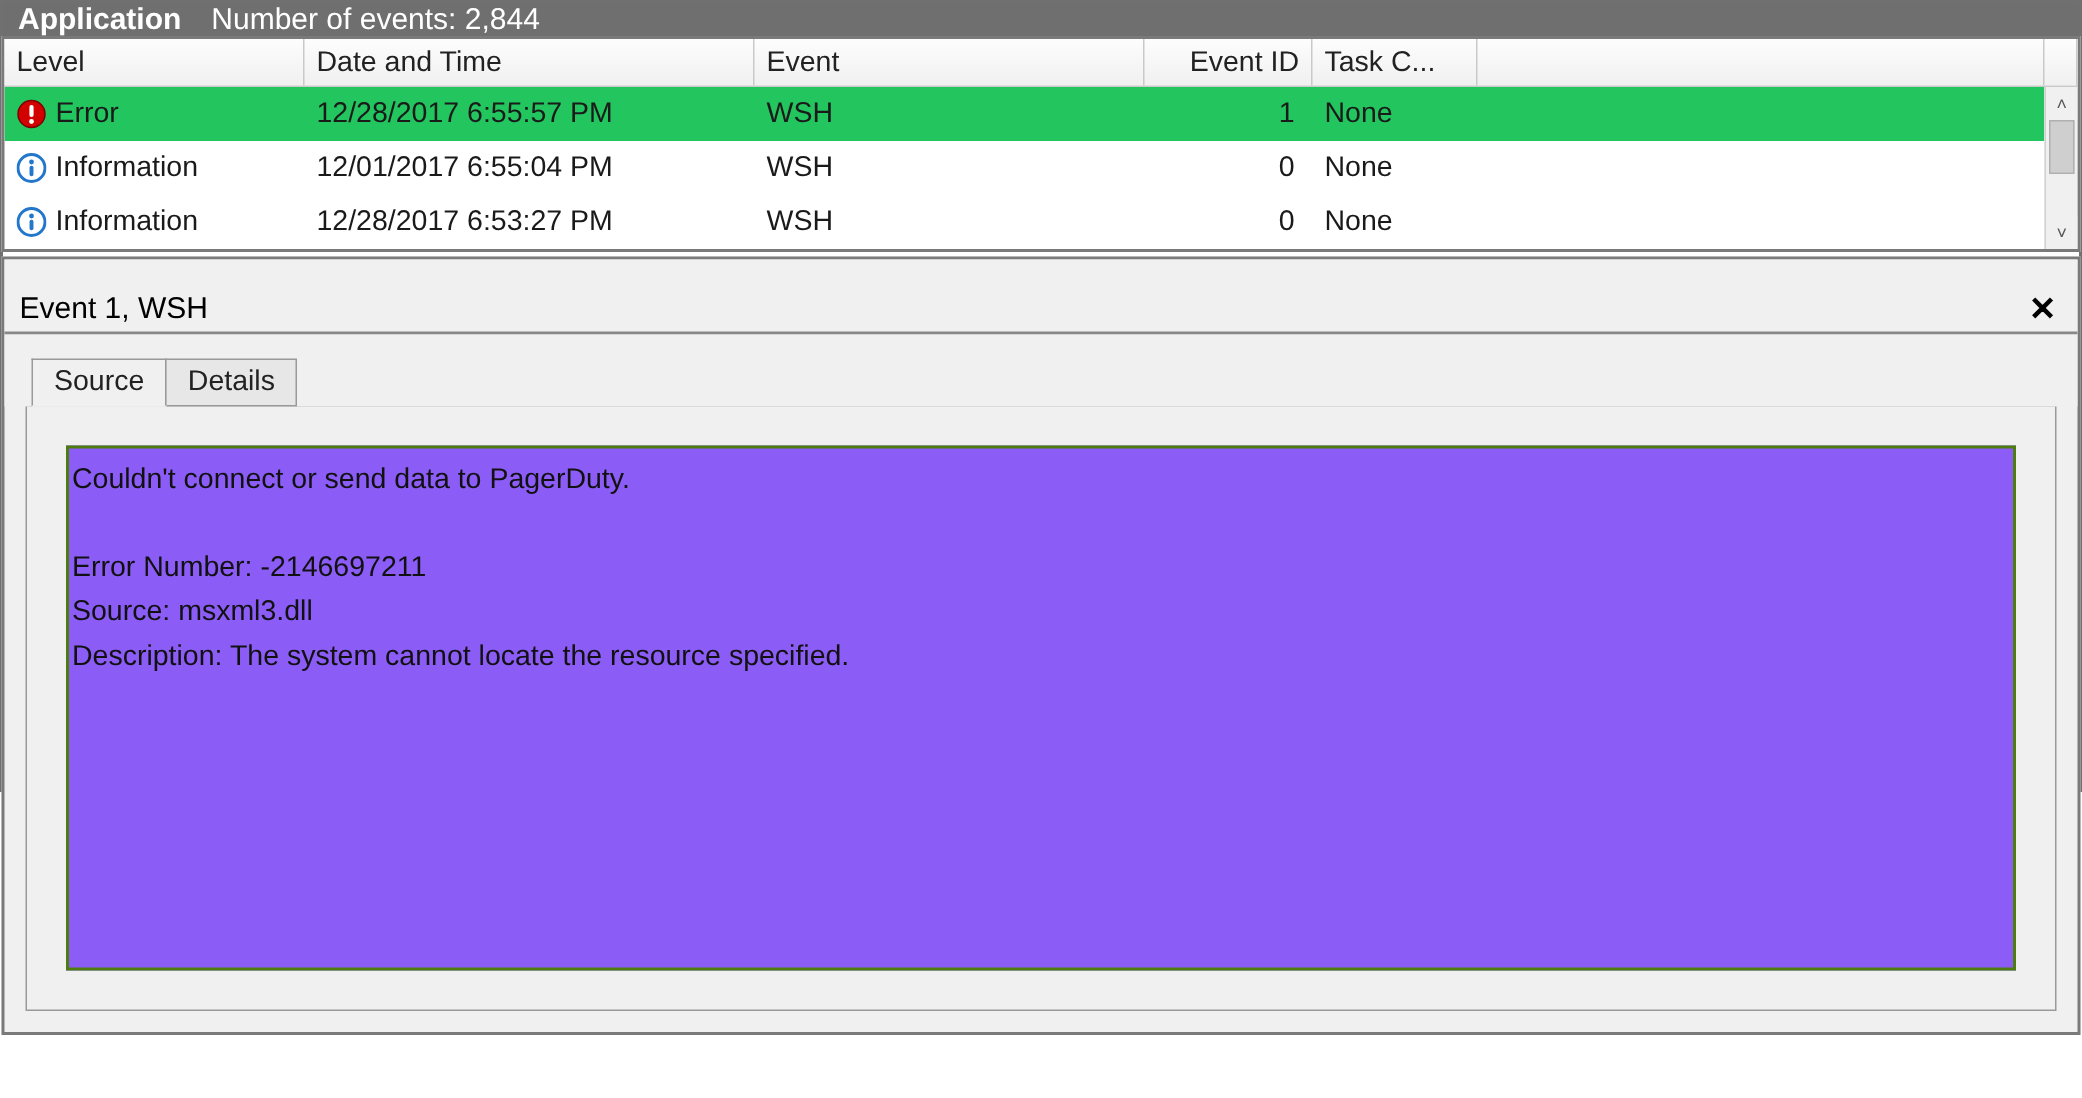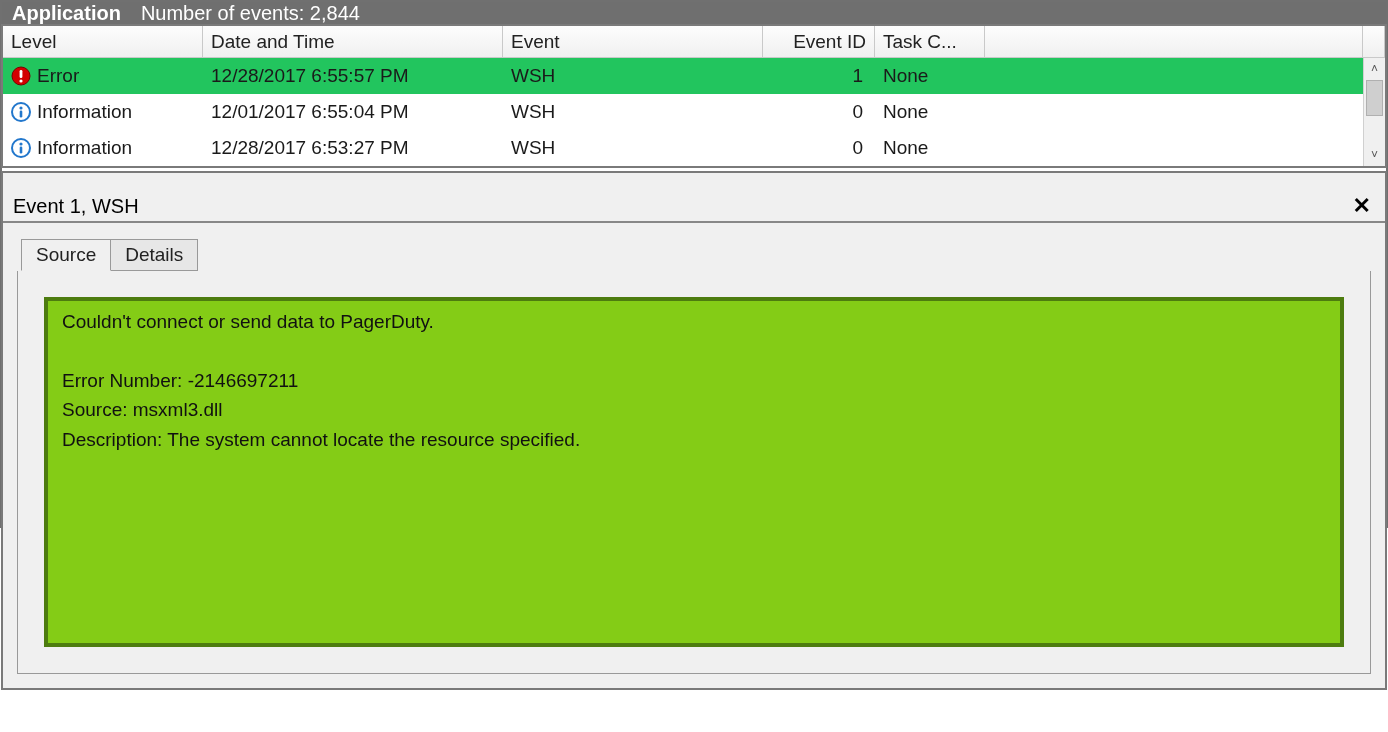--- a/index.html
+++ b/index.html
@@ -179,24 +179,24 @@
   .tab-content-wrap {
     border: 1px solid #999;
     margin: 0 14px 14px 14px;
     flex: 1;
     background: #f0f0f0;
     padding: 26px 26px;
     position: relative;
     z-index: 1;
   }
   .msg-box {
-    border: 4px solid #4d7c0f;
-    background: #84cc16;
+    border: 2px solid #4d7c0f;
+    background: #8b5cf6;
     height: 350px;
-    padding: 6px 14px;
+    padding: 6px 2px;
     font-size: 19px;
     line-height: 1.55;
     white-space: pre-line;
     color: #111;
   }
   svg.icon { width: 20px; height: 20px; flex-shrink: 0; }
 </style>
 </head>
 <body>
 

